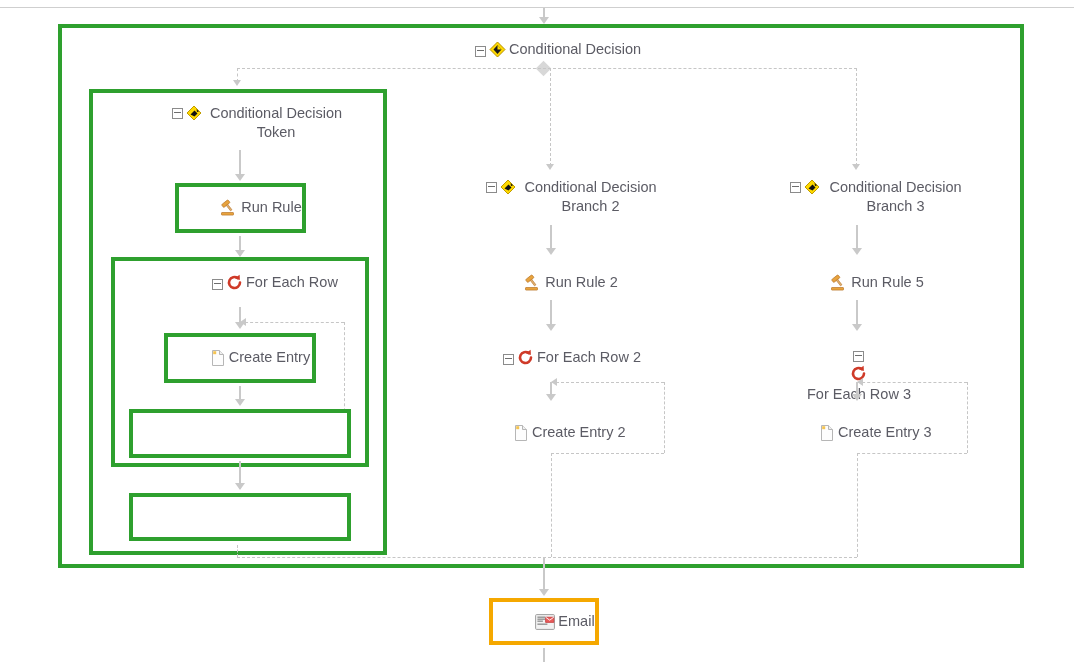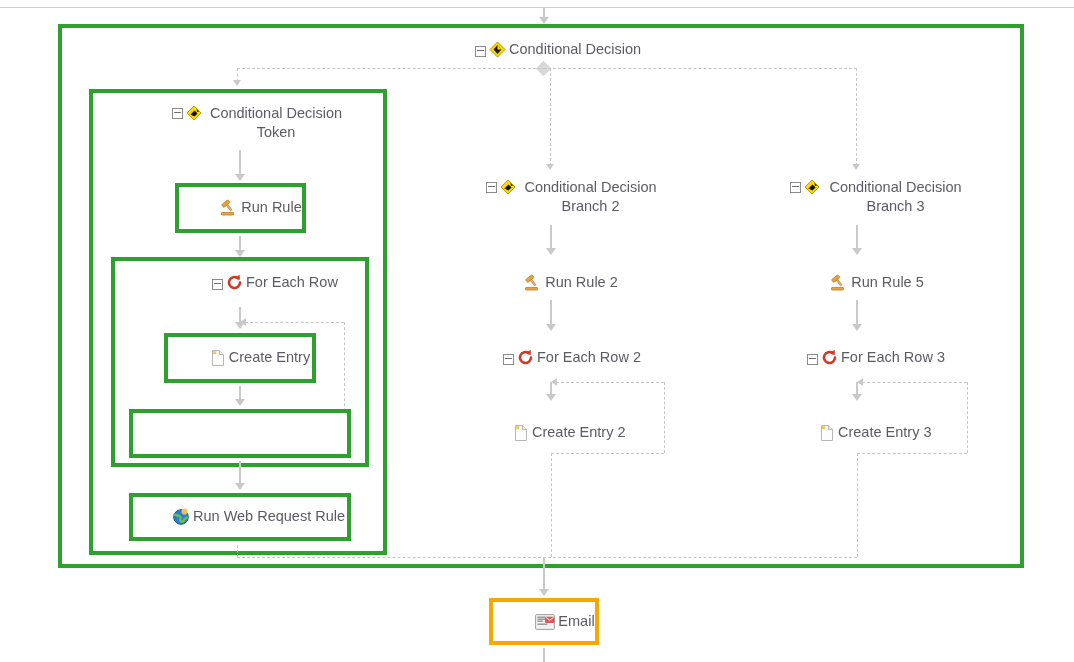--- a/index.html
+++ b/index.html
@@ -218,31 +218,20 @@
 
   <div class="abs solid-line v-line" style="left:239px;top:386px;height:18px;"></div>
   <div class="abs arrow-down" style="left:235px;top:399px;"></div>
 
   <div class="abs node-box box-assign"></div>
 
   <div class="abs solid-line v-line" style="left:239px;top:461px;height:28px;"></div>
   <div class="abs arrow-down" style="left:235px;top:483px;"></div>
 
   <div class="abs node-box box-webreq"></div>
-  <div class="node" style="left:152px;top:507px;width:180px;justify-content:flex-start;">
-    <span class="ico">
-      <svg width="18" height="18" viewBox="0 0 18 18">
-        <circle cx="9" cy="9" r="7.3" fill="#2b7fd4" stroke="#14548f" stroke-width="1"></circle>
-        <path d="M2.5 6.5c2 1.5 4 .5 5.5 2s-.5 3 .5 4.5 3 .5 3.5-1 2-1 3-2.5" fill="none" stroke="#6dbf4e" stroke-width="2.4" stroke-linecap="round"></path>
-        <path d="M11 2.2c1.2.8 1.4 2 2.6 2.2" fill="none" stroke="#6dbf4e" stroke-width="2" stroke-linecap="round"></path>
-        <circle cx="12.6" cy="3.6" r="3.1" fill="#f5c451" opacity="0.95"></circle>
-      </svg>
-    </span>
-    <span class="lbl">Run Web Request Rule</span>
-  </div>
 
   <div class="abs dash-v" style="left:237px;top:545px;height:12px;"></div>
 
   <div class="node two-line" style="left:466px;top:178px;width:176px;">
     <span class="toggle"></span>
     <span class="ico" style="margin-top:1px;">
       <svg width="16" height="16" viewBox="0 0 16 16">
         <polygon points="8,1 15,8 8,15 1,8" fill="#ffd900" stroke="#c09c00" stroke-width="1"></polygon>
         <path d="M4.5 9.5 L8.5 5.5 L11.5 8.5 L8.5 11.5 Z" fill="#111"></path>
         <path d="M10.5 4 L13 6.5 L11 7 Z" fill="#111"></path>
@@ -324,21 +313,21 @@
           <rect x="7.6" y="5.6" width="1.8" height="7" fill="#e0b070" stroke="#b9762a" stroke-width="0.6"></rect>
         </g>
       </svg>
     </span>
     <span class="lbl">Run Rule 5</span>
   </div>
 
   <div class="abs solid-line v-line" style="left:856px;top:300px;height:26px;"></div>
   <div class="abs arrow-down" style="left:852px;top:324px;"></div>
 
-  <div class="node" style="left:787px;top:348px;">
+  <div class="node" style="left:787px;top:348px;flex-direction:column;">
     <span class="toggle" style="margin-top:3px;"></span>
     <span class="ico">
       <svg width="17" height="17" viewBox="0 0 17 17">
         <path d="M14 8.5a5.5 5.5 0 1 1-2.2-4.4" fill="none" stroke="#cf3a28" stroke-width="2.6" stroke-linecap="round"></path>
         <polygon points="13.6,0.8 13.9,6.1 8.8,4.2" fill="#cf3a28"></polygon>
       </svg>
     </span>
     <span class="lbl">For Each Row 3</span>
   </div>
 

